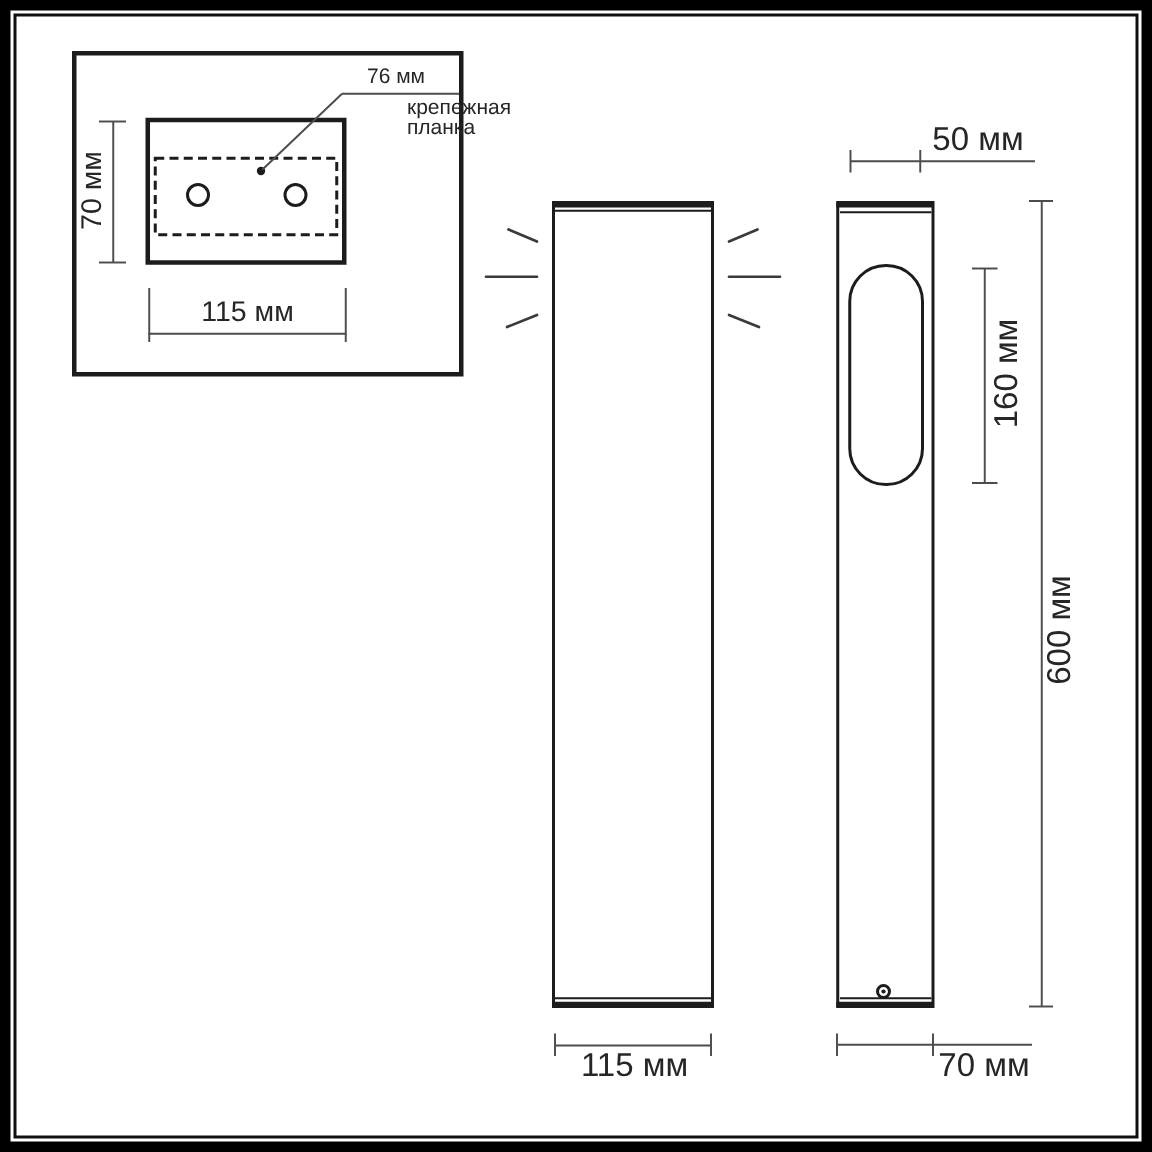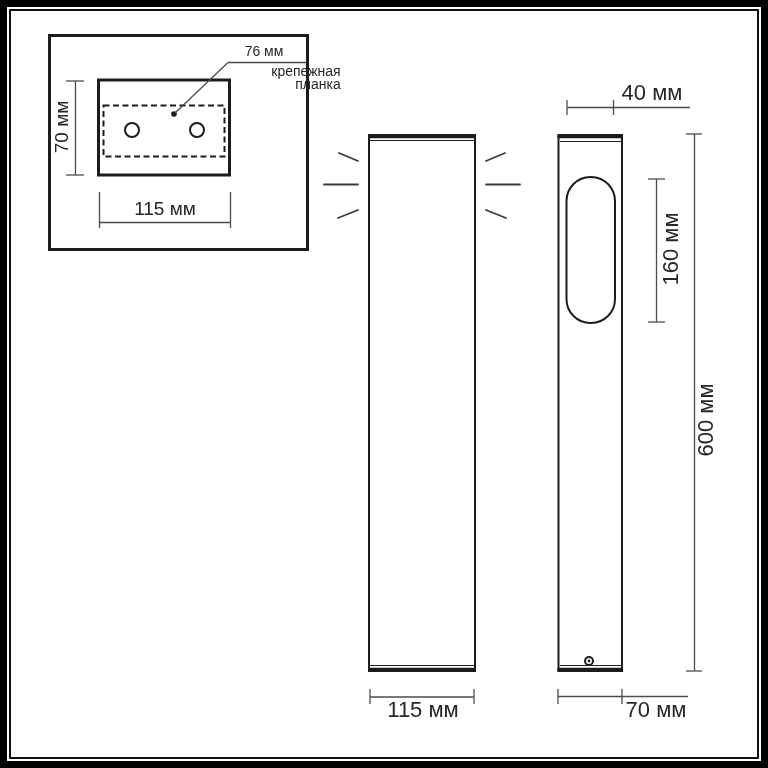--- a/index.html
+++ b/index.html
@@ -29,21 +29,21 @@
   .ray{stroke:var(--ray);stroke-width:1.8;fill:none;stroke-linecap:round;}
   .dot{fill:var(--line);stroke:none;}
 
   .lbl{
     position:absolute;white-space:nowrap;color:var(--text);
     font-size:22px;letter-spacing:0px;
     transform:translate(-50%,-50%);
   }
   .lbl.rot{transform:translate(-50%,-50%) rotate(-90deg);}
   .lbl-inset{font-size:19px;}
-  .lbl-small{font-size:14px;line-height:13px;text-align:right;}
+  .lbl-small{font-size:14px;line-height:13px;text-align:left;}
 </style>
 </head>
 <body>
 
 <div class="outer-frame"></div>
 <div class="inner-frame"></div>
 
 <svg viewBox="0 0 768 768">
 
   <g>
@@ -122,19 +122,19 @@
   <div>крепежная</div>
   <div>планка</div>
 </div>
 
 <div class="lbl lbl-inset rot" style="left:62px;top:127px;">70 мм</div>
 
 <div class="lbl lbl-inset" style="left:165px;top:209px;">115 мм</div>
 
 <div class="lbl" style="left:423px;top:710px;">115 мм</div>
 
-<div class="lbl" style="left:652px;top:93px;">40 мм</div>
+<div class="lbl" style="left:652px;top:93px;">50 мм</div>
 
 <div class="lbl rot" style="left:671px;top:249px;">160 мм</div>
 
 <div class="lbl rot" style="left:706px;top:420px;">600 мм</div>
 
 <div class="lbl" style="left:656px;top:710px;">70 мм</div>
 
 </body></html>

